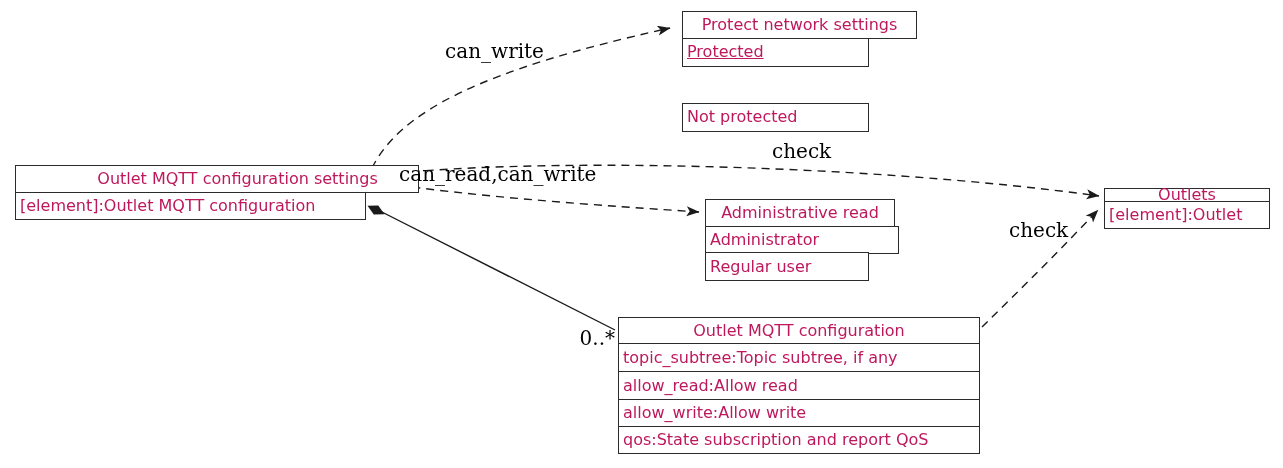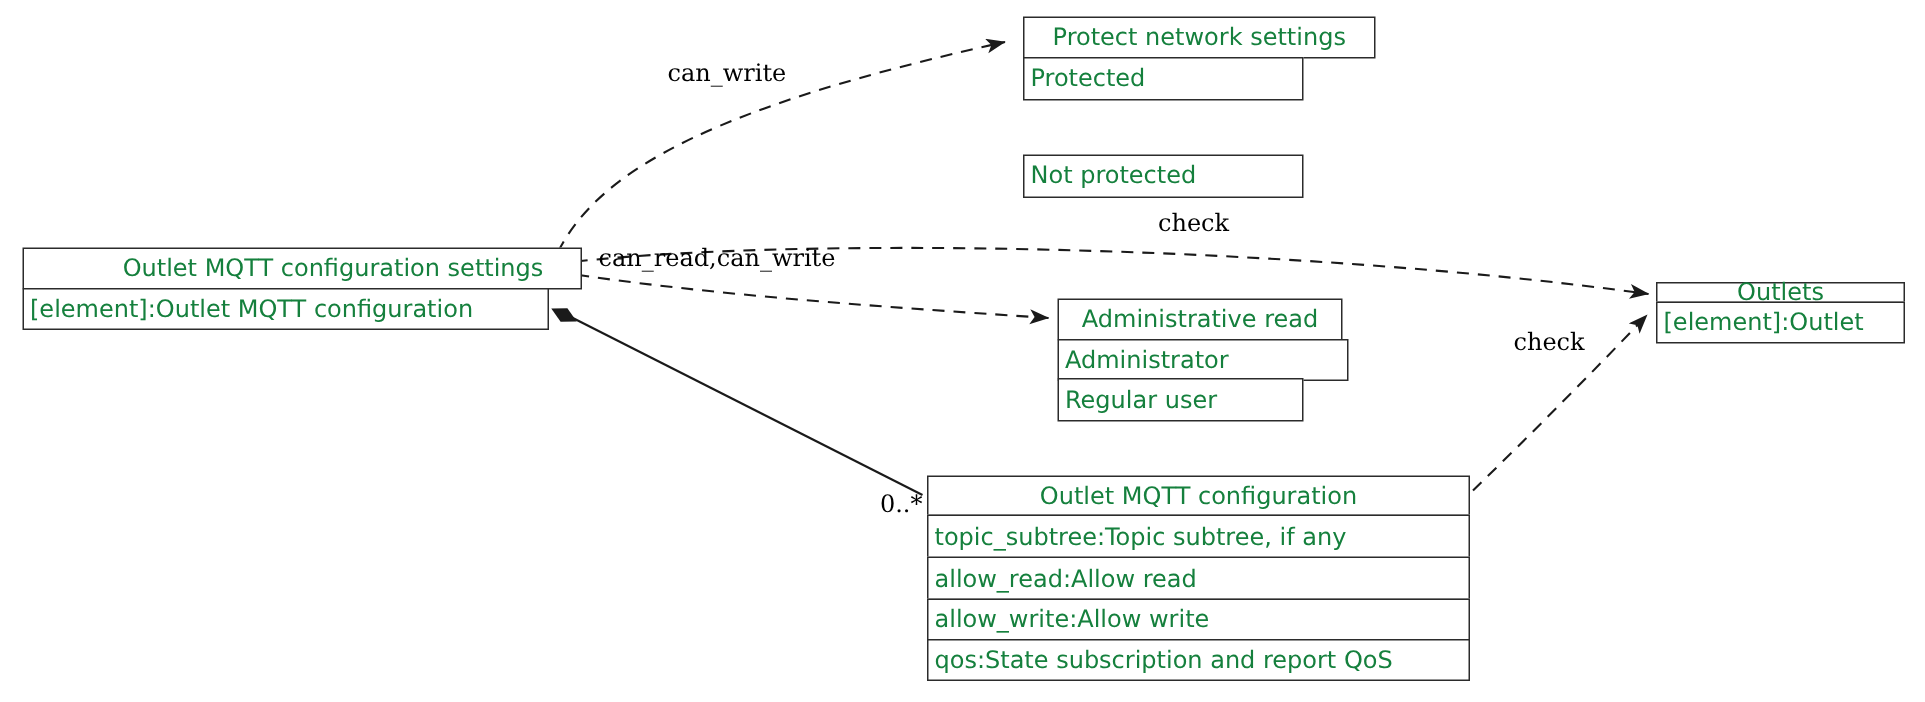--- a/index.html
+++ b/index.html
@@ -10,30 +10,30 @@
     overflow:hidden;
     font-family:"DejaVu Sans", sans-serif;
   }
   #edges{position:absolute;left:0;top:0;width:1283px;height:468px;}
   .node{position:absolute;}
   .cell{
     box-sizing:border-box;
     border:1.5px solid #2b2b2b;
     background:#ffffff;
     display:flex;align-items:center;
-    font-size:16px;color:#15803d;
+    font-size:16px;color:#be185d;
     white-space:nowrap;
     line-height:1;
   }
   .hdr{justify-content:center;padding:0 3px;}
   .row{justify-content:flex-start;padding:0 4px;margin-top:-1.5px;}
   .edge-label{
     position:absolute;
     font-family:"DejaVu Serif", serif;
-    font-size:16px;color:#000000;
+    font-size:20px;color:#000000;
     white-space:nowrap;
     line-height:1.1;
   }
 </style>
 </head>
 <body>
 
 <div id="canvas">
 
   <svg id="edges" width="1283" height="468" viewBox="0 0 1283 468" xmlns="http://www.w3.org/2000/svg">
@@ -51,27 +51,27 @@
 
     <path d="M982,327 C1020,290 1062,248 1098,210" fill="none" stroke="#1a1a1a" stroke-width="1.4" stroke-dasharray="8 6" marker-end="url(#arrow)"></path>
 
     <path d="M374,208 L615,330" fill="none" stroke="#1a1a1a" stroke-width="1.4"></path>
     <g transform="translate(376,210) rotate(26.8)">
       <path d="M-9.5,0 L0,-5 L9.5,0 L0,5 Z" fill="#1a1a1a"></path>
     </g>
   </svg>
 
   <div class="node" style="left:15px;top:165px;">
-    <div class="cell hdr" style="width:373px;height:28px;padding-left:44px;">Outlet MQTT configuration settings</div>
+    <div class="cell hdr" style="width:404px;height:28px;padding-left:44px;">Outlet MQTT configuration settings</div>
     <div class="cell row" style="width:351px;height:28px;">[element]:Outlet MQTT configuration</div>
   </div>
 
   <div class="node" style="left:682px;top:11px;">
     <div class="cell hdr" style="width:235px;height:28px;">Protect network settings</div>
-    <div class="cell row" style="width:187px;height:29px;">Protected</div>
+    <div class="cell row" style="width:187px;height:29px;text-decoration:underline;">Protected</div>
     <div class="cell row" style="width:187px;height:29px;margin-top:36px;">Not protected</div>
   </div>
 
   <div class="node" style="left:705px;top:199px;">
     <div class="cell hdr" style="width:190px;height:28px;">Administrative read</div>
     <div class="cell row" style="width:194px;height:28px;">Administrator</div>
     <div class="cell row" style="width:164px;height:29px;">Regular user</div>
   </div>
 
   <div class="node" style="left:618px;top:317px;">

